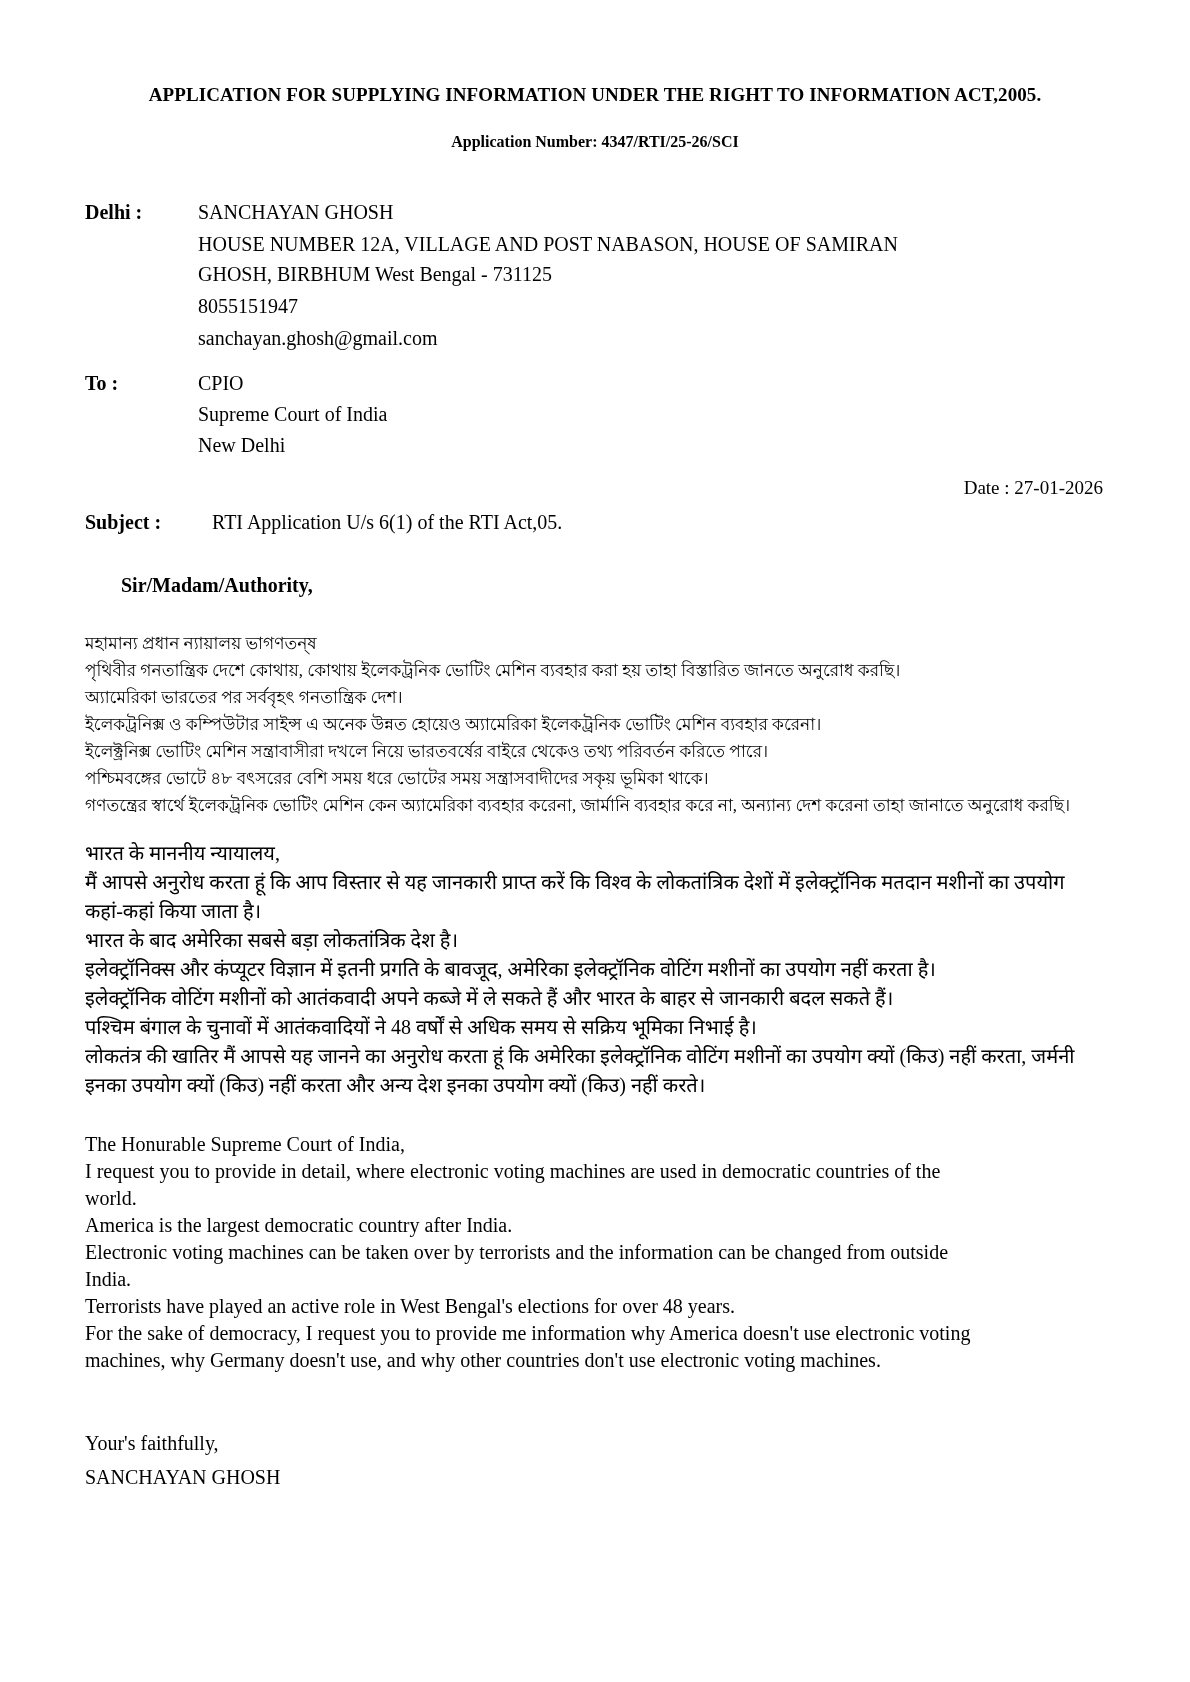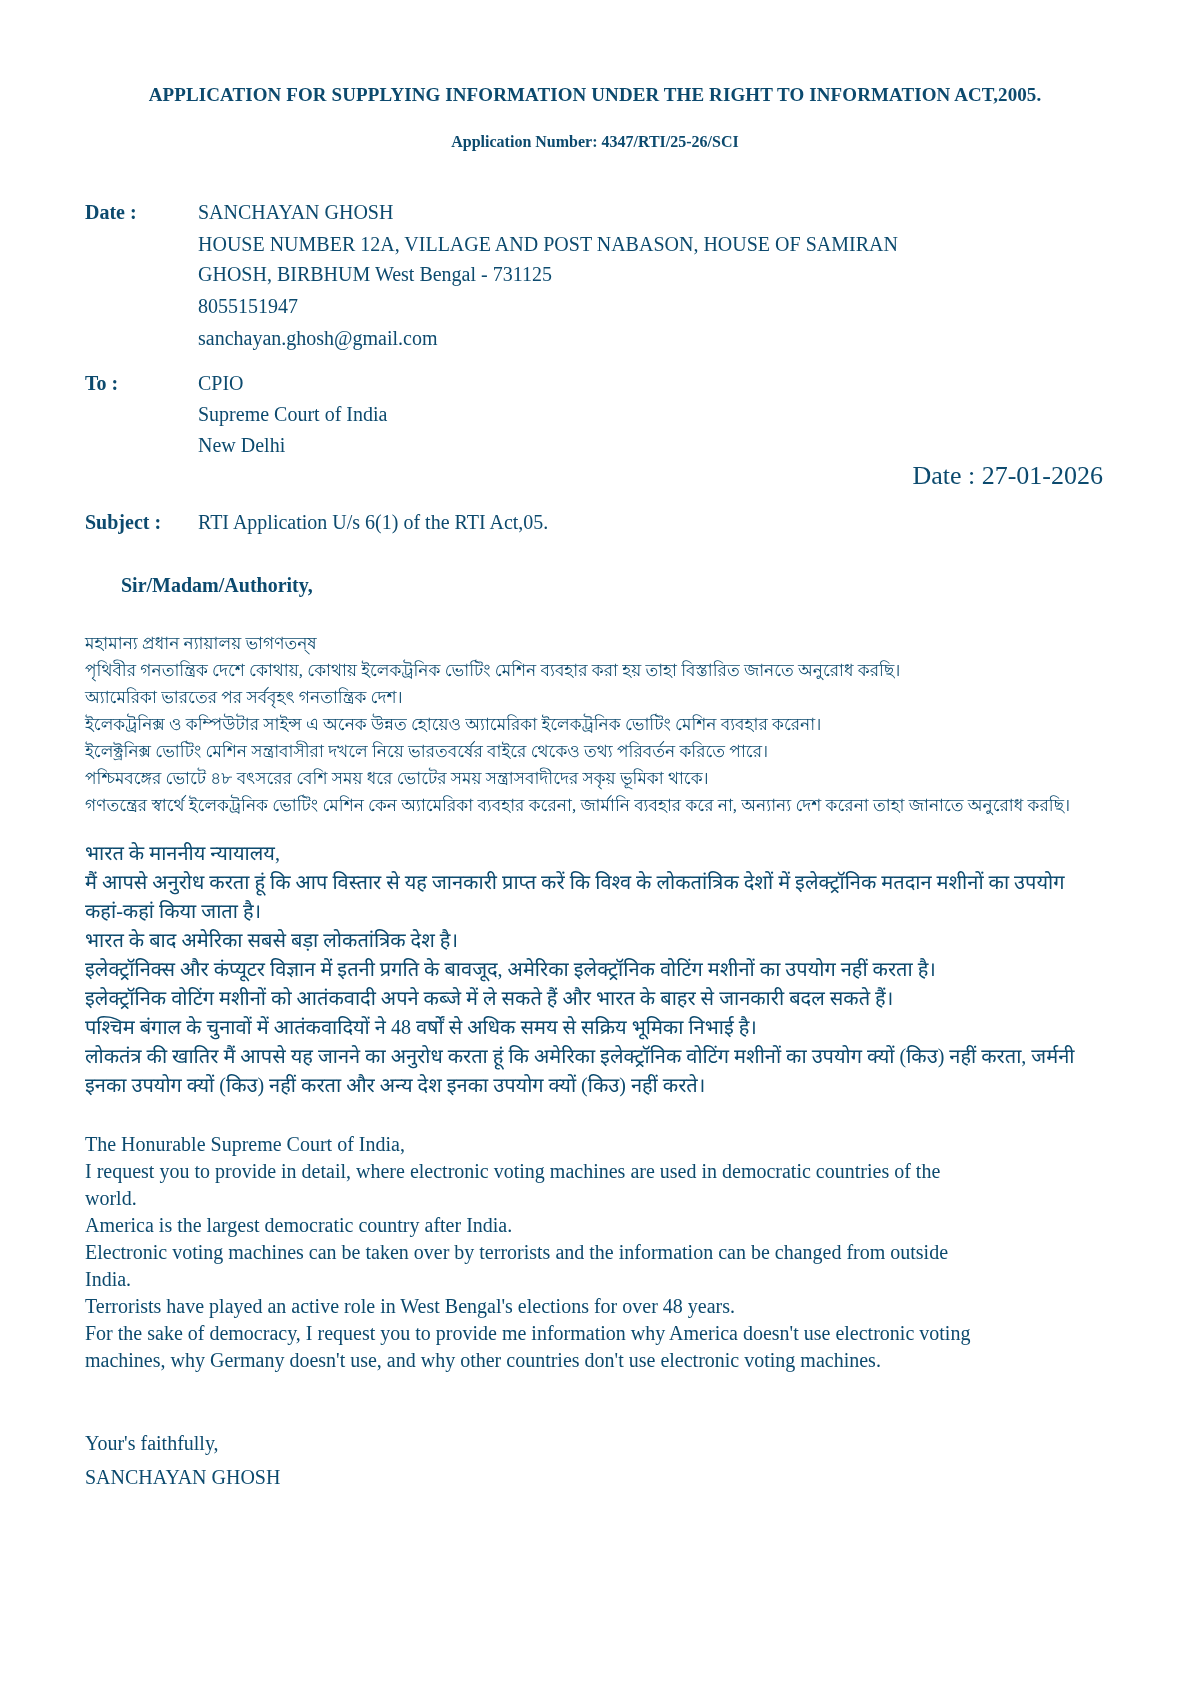--- a/index.html
+++ b/index.html
@@ -1,19 +1,19 @@
 <!DOCTYPE html>
 <html><head>
 <meta charset="utf-8">
 <style>
   * { margin:0; padding:0; box-sizing:border-box; }
   html,body { background:#ffffff; }
   .page {
     width:1190px; min-height:1682px;
-    margin:0 auto; background:#ffffff; color:#0c4a6e;
+    margin:0 auto; background:#ffffff; color:#000000;
     padding:84px 85px 60px 85px;
     font-family:"Liberation Serif", serif;
   }
   .title {
     text-align:center; font-weight:bold; font-size:19px;
     letter-spacing:0.1px; margin-bottom:27px;
   }
   .app-number {
     text-align:center; font-weight:bold; font-size:16px;
     margin-bottom:46px;
@@ -22,24 +22,24 @@
   .label-col {
     width:113px; flex-shrink:0;
     font-weight:bold; font-size:20px; line-height:30px;
   }
   .value-col { font-size:20px; line-height:30px; max-width:760px; }
   .from-block .value-col > div { margin-bottom:2px; }
   .from-address { max-width:750px; }
   .to-block { margin-top:13px; }
   .to-block .value-col > div { margin-bottom:1px; }
   .date-line {
-    text-align:right; font-size:26px; line-height:30px;
-    margin-top:0; padding-right:2px;
+    text-align:right; font-size:19px; line-height:30px;
+    margin-top:12px; padding-right:2px;
   }
-  .subject-block { margin-top:16px; }
+  .subject-block { margin-top:4px;gap:14px; }
   .subject-block .value-col { max-width:900px; }
   .salutation { font-weight:bold; font-size:20px; margin-top:37px;margin-left:36px; }
   .para { margin-top:0; }
   .para-bn { margin-top:33px; font-size:17px; }
   .para-bn .line { line-height:27px; }
   .para-hi { margin-top:20px; font-size:20px; max-width:1010px; }
   .para-hi .line { line-height:29px; }
   .para-en { margin-top:31px; font-size:20px; max-width:895px; }
   .para-en .line { line-height:27px; }
   .closing { font-size:20px; margin-top:54px; line-height:30px; }
@@ -48,21 +48,21 @@
 </head>
 <body>
 
 <div class="page">
 
   <div class="title">APPLICATION FOR SUPPLYING INFORMATION UNDER THE RIGHT TO INFORMATION ACT,2005.</div>
 
   <div class="app-number">Application Number: 4347/RTI/25-26/SCI</div>
 
   <div class="row from-block">
-    <div class="label-col">Date :</div>
+    <div class="label-col">Delhi :</div>
     <div class="value-col">
       <div>SANCHAYAN GHOSH</div>
       <div class="from-address">HOUSE NUMBER 12A, VILLAGE AND POST NABASON, HOUSE OF SAMIRAN GHOSH, BIRBHUM West Bengal - 731125</div>
       <div>8055151947</div>
       <div>sanchayan.ghosh@gmail.com</div>
     </div>
   </div>
 
   <div class="row to-block">
     <div class="label-col">To :</div>

